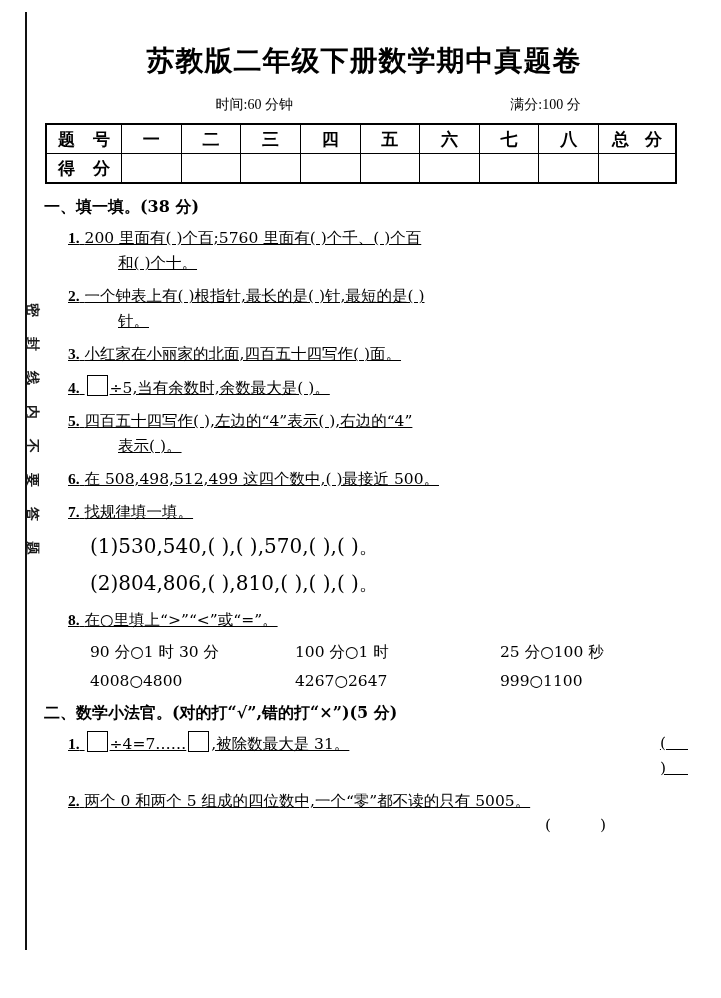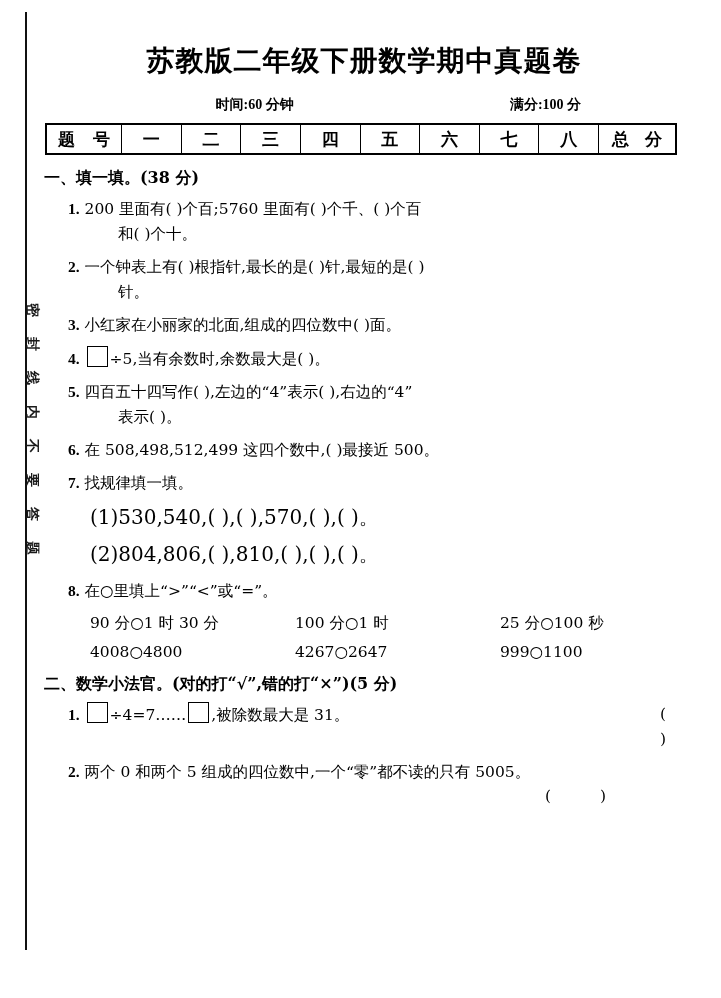--- a/index.html
+++ b/index.html
@@ -70,21 +70,21 @@
     font-size: 19px;
     font-weight: 700;
     font-family: "DejaVu Serif", "Liberation Serif", serif;
   }
 
   #exam-meta {
     margin: 16px 0 0 0;
     display: flex;
     justify-content: center;
     font-size: 14px;
-    font-weight: 700;
+    font-weight: 400;
   }
   #exam-meta .meta-time { width: 215px; text-align: left; padding-left: 148px; }
   #exam-meta .meta-total { width: 230px; text-align: center; }
 
   
   #score-table-wrap {
     margin: 9px 0 0 5px;
     width: 632px;
   }
   table.score-table {
@@ -113,20 +113,21 @@
     font-weight: 700;
     font-family: "DejaVu Serif", "Liberation Serif", serif;
   }
   .section-title .pts { font-weight: 700; }
 
   .q {
     margin: 7px 0 0 28px;
     font-size: 15.5px;
     line-height: 1.62;
     font-family: "DejaVu Serif", "Liberation Serif", serif;
+    text-decoration: underline;
   }
   .q .num {
     font-weight: 700;
     font-family: "Liberation Serif", "DejaVu Serif", serif;
   }
   .q-indent { margin-left: 50px; }
   .q-sub {
     margin: 5px 0 0 50px;
     font-size: 20px;
     line-height: 1.62;
@@ -190,20 +191,32 @@
         <td>一</td>
         <td>二</td>
         <td>三</td>
         <td>四</td>
         <td>五</td>
         <td>六</td>
         <td>七</td>
         <td>八</td>
         <td class="total-col">总 分</td>
       </tr>
+      <tr>
+        <td class="head-label">得 分</td>
+        <td></td>
+        <td></td>
+        <td></td>
+        <td></td>
+        <td></td>
+        <td></td>
+        <td></td>
+        <td></td>
+        <td class="total-col"></td>
+      </tr>
     </tbody>
       </table>
   </div>
 
   <div class="section-title">
     <span>一、填一填。</span><span class="pts">(38 分)</span>
   </div>
 
   <div class="q">
     <span class="num">1.</span>
@@ -212,21 +225,21 @@
   </div>
 
   <div class="q">
     <span class="num">2.</span>
     <span>一个钟表上有(       )根指针,最长的是(       )针,最短的是(      )</span>
     <div class="q-indent">针。</div>
   </div>
 
   <div class="q">
     <span class="num">3.</span>
-    <span>小红家在小丽家的北面,组成的四位数中(        )面。</span>
+    <span>小红家在小丽家的北面,四百五十四写作(        )面。</span>
   </div>
 
   <div class="q">
     <span class="num">4.</span>
     <span class="blank-box"></span><span>÷5,当有余数时,余数最大是(        )。</span>
   </div>
 
   <div class="q">
     <span class="num">5.</span>
     <span>四百五十四写作(        ),左边的“4”表示(                ),右边的“4”</span>

